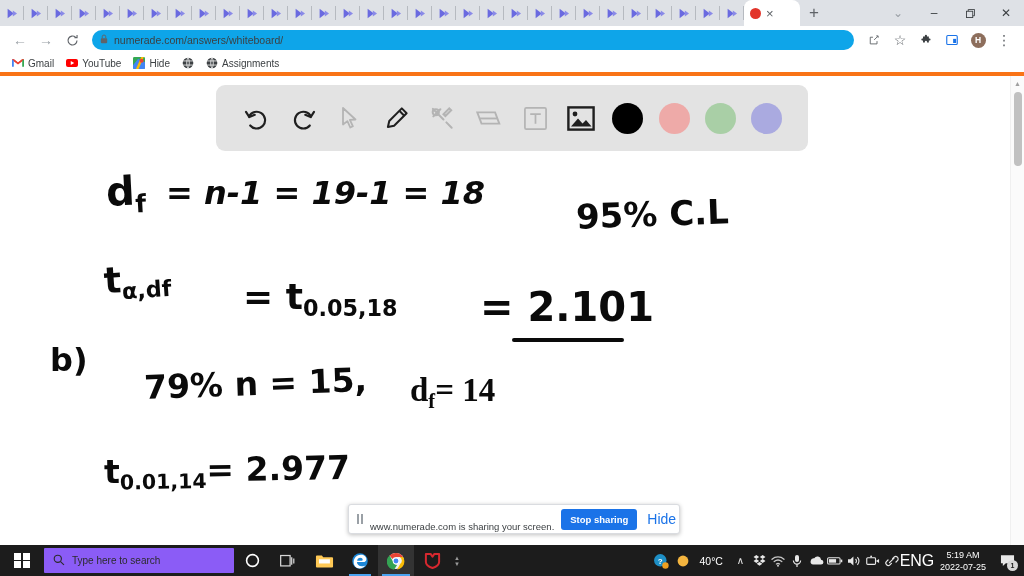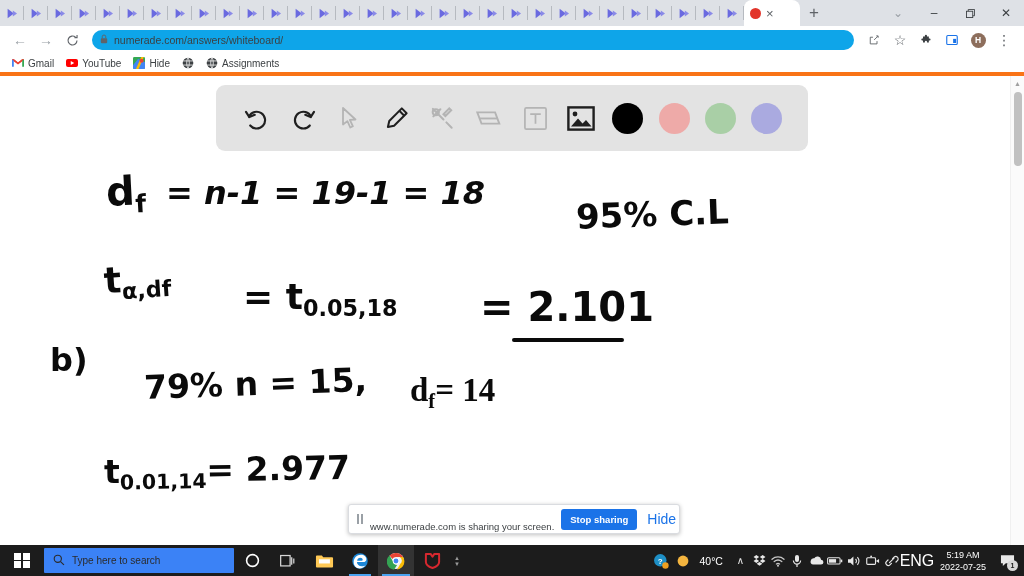--- a/index.html
+++ b/index.html
@@ -133,21 +133,21 @@
 
   
   .taskbar {
     position:absolute; left:0; bottom:0; width:1024px; height:31px;
     background:#1c1c1c; display:flex; align-items:center;
   }
   .startbtn { width:44px; height:31px; display:flex; align-items:center; justify-content:center; }
   .win-logo { display:grid; grid-template-columns:7px 7px; grid-template-rows:7px 7px; gap:1.5px; }
   .win-logo i { background:#ffffff; display:block; }
   .searchbox {
-    width:190px; height:25px; background:#3b82f6; display:flex; align-items:center;
+    width:190px; height:25px; background:#8b5cf6; display:flex; align-items:center;
     gap:7px; padding:0 9px; border-radius:1px;
   }
   .search-ph { font-size:10px; color:#2b2b2b; white-space:nowrap; }
   .tbico { width:36px; height:31px; display:flex; align-items:center; justify-content:center; position:relative; }
   .tbico.active { background:#333333; }
   .tbico.active:after {
     content:""; position:absolute; bottom:0; left:4px; right:4px; height:2.5px; background:#4aa3f0;
   }
   .tbico.open:after {
     content:""; position:absolute; bottom:0; left:7px; right:7px; height:2.5px; background:#4aa3f0;

